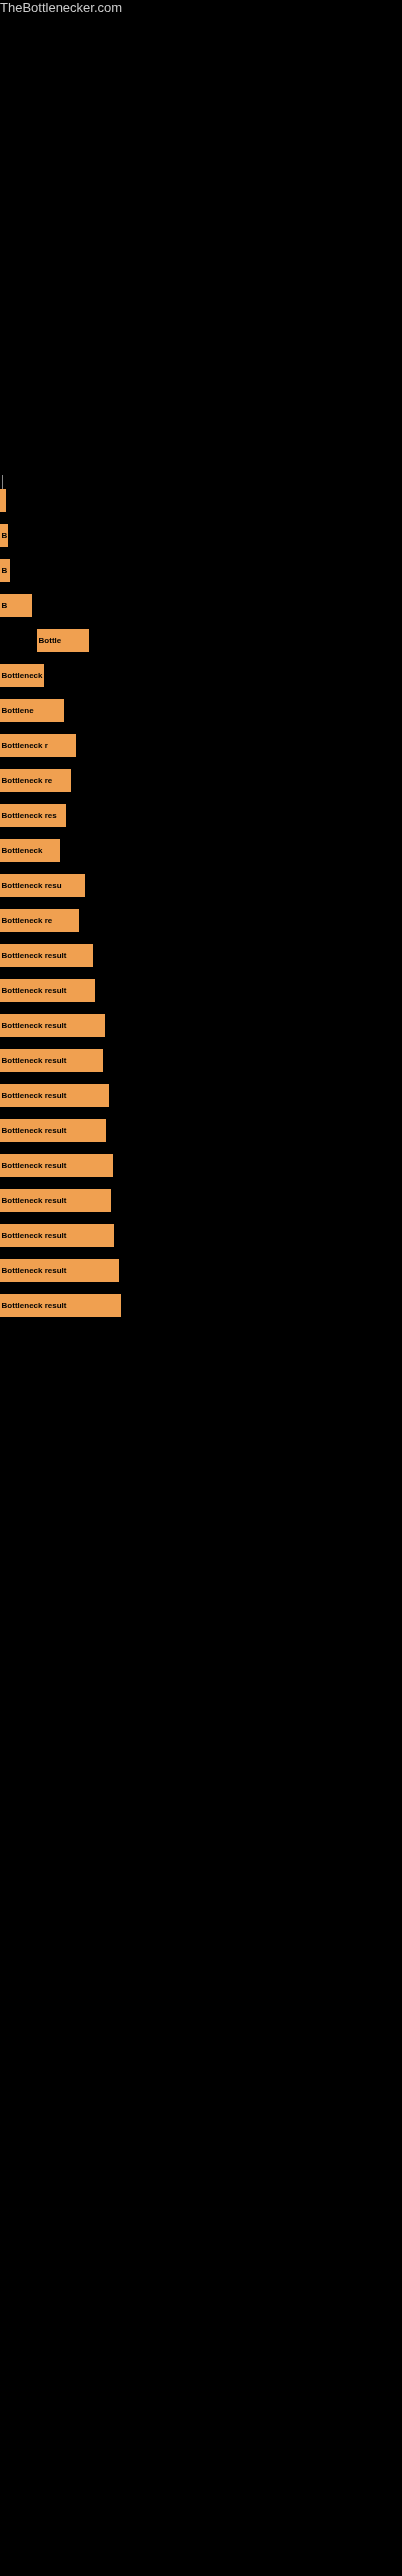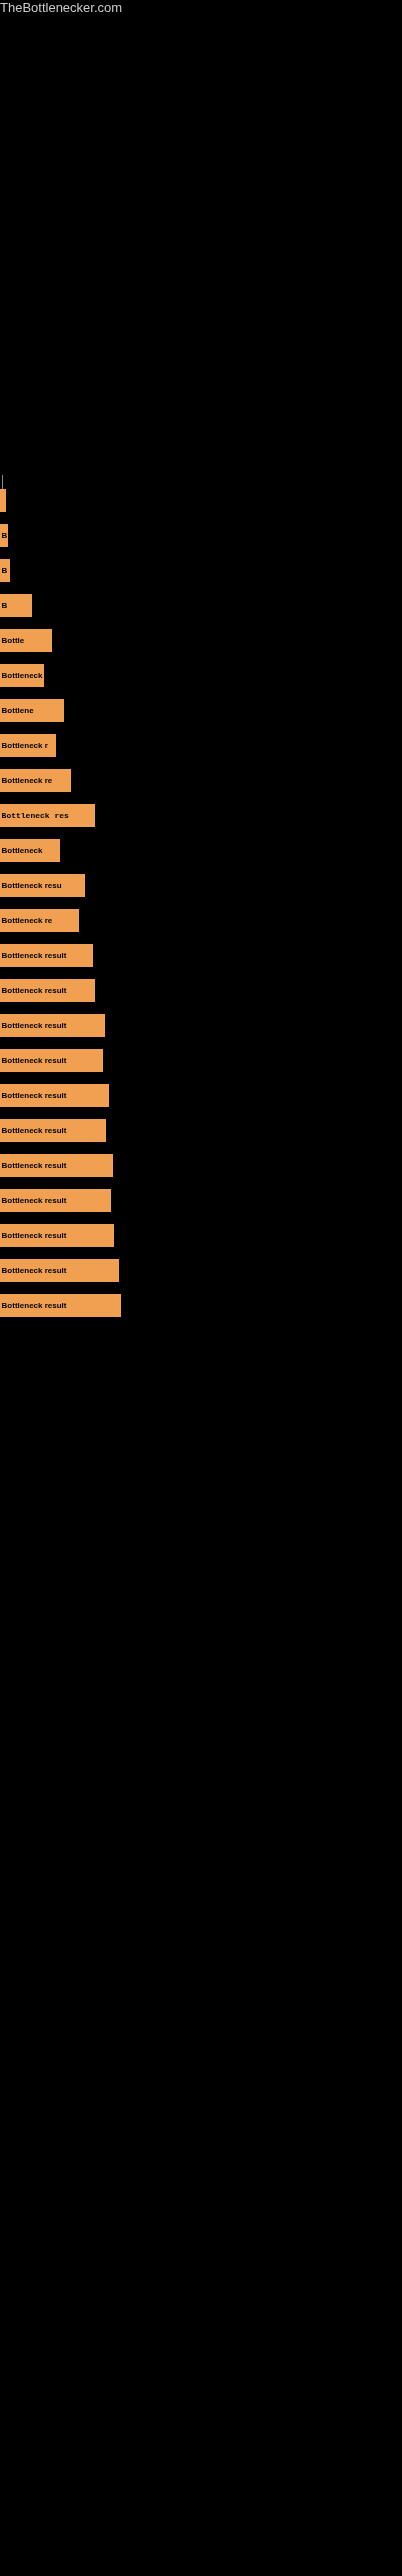--- a/index.html
+++ b/index.html
@@ -98,46 +98,46 @@
       <div class="bar-fill" style="width: 9.7px;">
         <span class="bar-text">B</span>
       </div>
     </div>
     <div class="bar-row">
       <div class="bar-fill" style="width: 32px;">
         <span class="bar-text">B</span>
       </div>
     </div>
     <div class="bar-row">
-      <div class="bar-fill" style="width: 52px;">
+      <div class="bar-fill" style="width: 52px; margin-left: 37px;">
         <span class="bar-text">Bottle</span>
       </div>
     </div>
     <div class="bar-row">
       <div class="bar-fill" style="width: 44px;">
         <span class="bar-text">Bottleneck</span>
       </div>
     </div>
     <div class="bar-row">
       <div class="bar-fill" style="width: 64px;">
         <span class="bar-text">Bottlene</span>
       </div>
     </div>
     <div class="bar-row">
-      <div class="bar-fill" style="width: 56px; text-align: center;">
+      <div class="bar-fill" style="width: 76px; text-align: center;">
         <span class="bar-text">Bottleneck r</span>
       </div>
     </div>
     <div class="bar-row">
       <div class="bar-fill" style="width: 71px;">
         <span class="bar-text">Bottleneck re</span>
       </div>
     </div>
     <div class="bar-row">
-      <div class="bar-fill" style="width: 95px; font-family: Liberation Mono, monospace;">
+      <div class="bar-fill" style="width: 66px;">
         <span class="bar-text">Bottleneck res</span>
       </div>
     </div>
     <div class="bar-row">
       <div class="bar-fill" style="width: 60px;">
         <span class="bar-text">Bottleneck</span>
       </div>
     </div>
     <div class="bar-row">
       <div class="bar-fill" style="width: 85px;">

